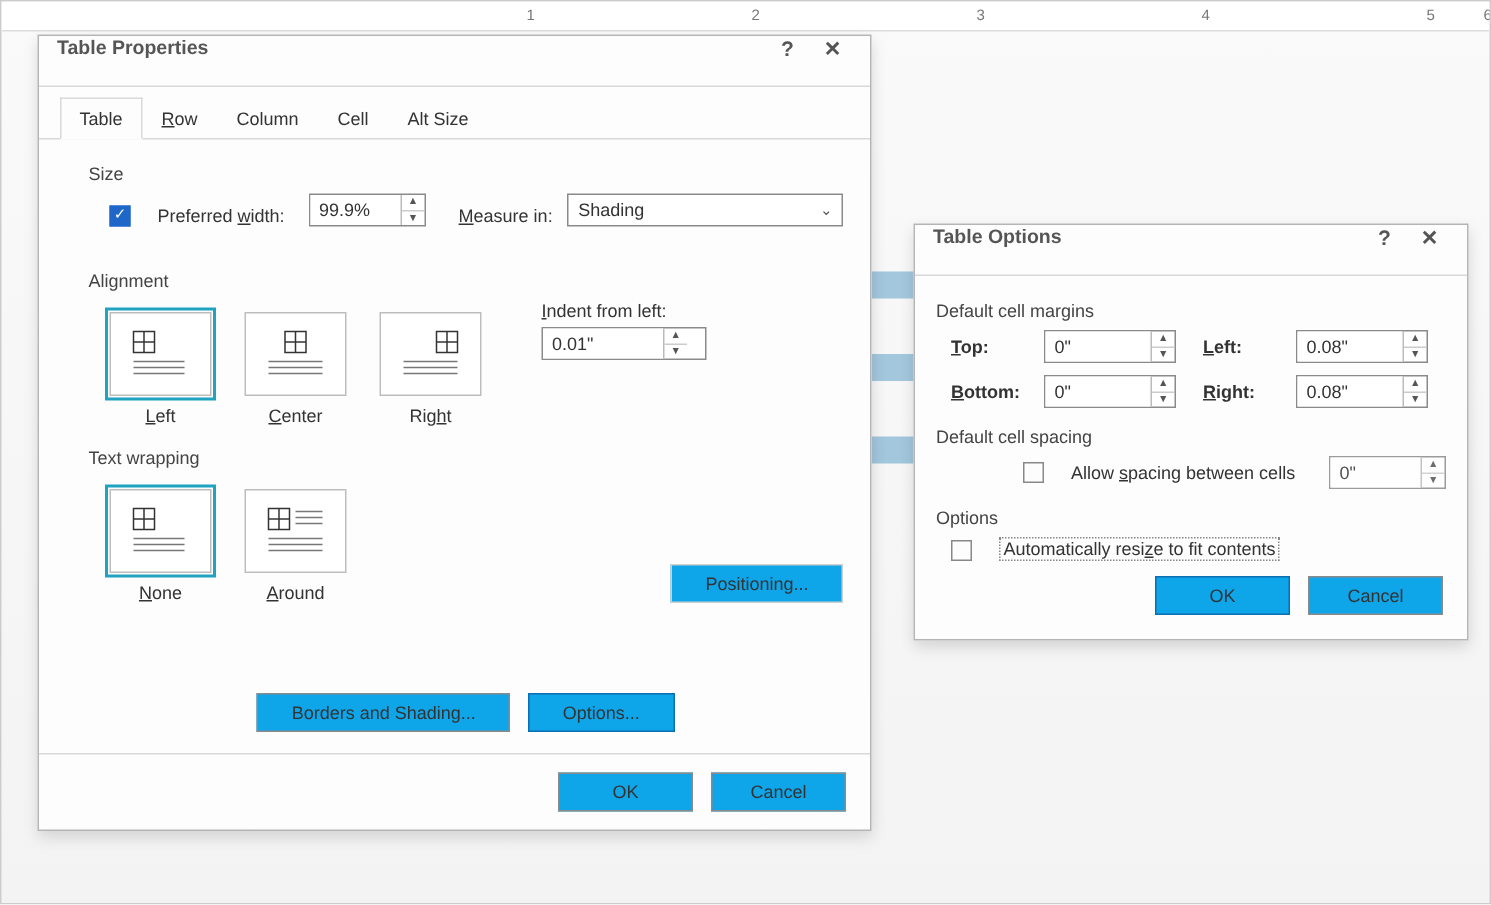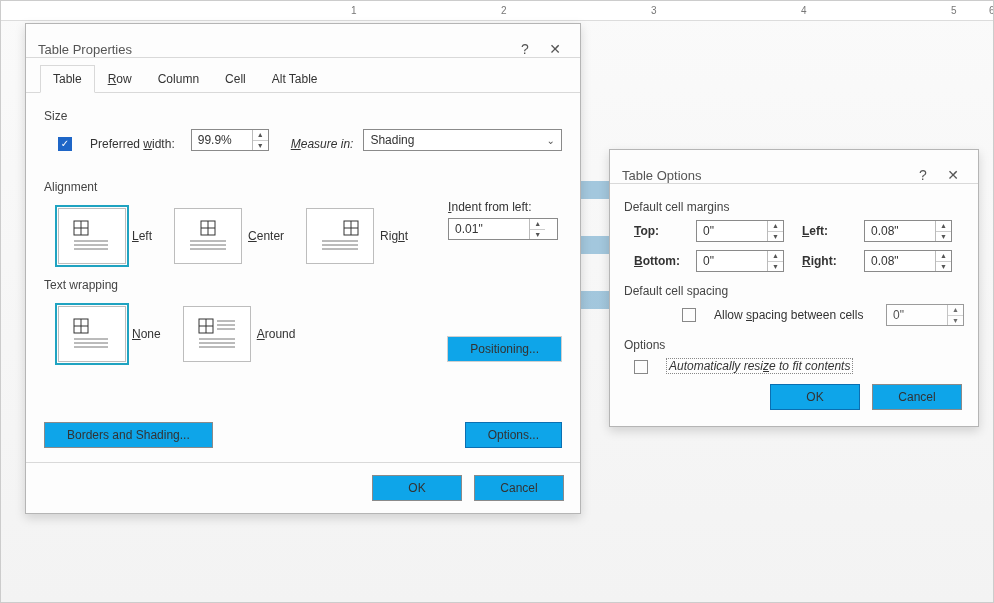--- a/index.html
+++ b/index.html
@@ -17,42 +17,42 @@
   .shell { width:994px; height:603px; position:relative; background:linear-gradient(#fafafa,#f3f3f3); overflow:hidden; border:1px solid #ccc;}
   
   .ruler { position:absolute; left:0; right:0; top:0; height:20px; background:#fff; border-bottom:1px solid #dcdcdc;}
   .ruler-mark{position:absolute;top:4px;font-size:10px;color:#777;}
   
   .docband{position:absolute;left:580px;height:18px;background:#3b8bbd;opacity:.45;}
   .dialog {
     position:absolute; background:var(--dialog-bg); border:1px solid var(--border);
     box-shadow:0 4px 10px rgba(0,0,0,.15);
   }
-  .titlebar { display:flex; align-items:flex-end; height:34px; border-bottom:1px solid var(--border-light); padding:0 10px 0 12px;}
+  .titlebar { display:flex; align-items:flex-start; height:34px; border-bottom:1px solid var(--border-light); padding:0 10px 0 12px;font-weight:bold;}
   .titlebar .title { font-size:13px; color:#555; flex:1;}
   .titlebar .win-btn{ width:30px; text-align:center; font-size:14px; color:#555;}
   .tabs { display:flex; border-bottom:1px solid var(--border-light); padding-left:14px; margin-top:6px;}
   .tab { padding:6px 12px; color:#444; border:1px solid transparent; position:relative; top:1px;}
   .tab.active{ border:1px solid var(--border-light); border-bottom:1px solid var(--dialog-bg); background:var(--dialog-bg);}
-  .body { padding:10px 18px 14px 18px; }
+  .body { padding:10px 18px 14px 33px; }
   .grp-label{ color:#444; margin:6px 0 6px 0;}
   .row{display:flex; align-items:center;}
   .checkbox{width:14px;height:14px;border:1px solid #888;display:inline-flex;align-items:center;justify-content:center;margin-right:8px;}
   .checkbox.checked{background:#1e66c7;border-color:#1e66c7;}
   .checkbox.checked::after{content:"✓";color:#fff;font-size:10px;line-height:10px;}
   .u{text-decoration:underline;}
   .num-input{display:flex;align-items:stretch;border:1px solid #8a8a8a;background:#fff;height:22px;}
   .num-input input{border:none;outline:none;padding:0 6px;width:60px;font-size:12px;}
   .spinbtns{display:flex;flex-direction:column;width:16px;border-left:1px solid #bbb;}
   .spin{flex:1;display:flex;align-items:center;justify-content:center;font-size:7px;color:#555;border-bottom:1px solid #ccc;}
   .spin:last-child{border-bottom:none;}
   .select{display:flex;align-items:center;border:1px solid #8a8a8a;background:#fff;height:22px;padding:0 6px;justify-content:space-between;min-width:150px;}
   .chev{font-size:10px;color:#555;}
   .tilegroup{display:flex;gap:22px;margin-top:8px;}
-  .tilewrap{display:flex;flex-direction:row;align-items:center;gap:6px;}
+  .tilewrap{display:flex;flex-direction:column;align-items:center;gap:6px;}
   .tile{width:68px;height:56px;border:1px solid #bdbdbd;background:#fff;display:flex;align-items:center;justify-content:center;}
   .tile.selected{outline:2px solid #1fa3c1;outline-offset:1px;}
   .btn{border:1px solid var(--btn-border);background:#0ea5e9;padding:5px 22px;}
   .btn.primary{border:1px solid var(--btn-hl);}
   .btn.disabled{color:#9a9a9a;border-color:#cfcfcf;}
   .foot{display:flex;justify-content:flex-end;gap:12px;padding:12px 16px;border-top:1px solid var(--border-light);}
   .sec-foot{display:flex;justify-content:flex-end;gap:12px;padding:10px 16px 16px 16px;}
   .pair{display:flex;align-items:center;gap:8px;}
   .pair .lbl{width:54px;font-weight:bold;}
   .dotted{border:1px dotted #888;padding:0 2px;}
@@ -76,35 +76,35 @@
     <div class="titlebar">
       <span class="title">Table Properties</span>
       <span class="win-btn">?</span>
       <span class="win-btn">✕</span>
     </div>
     <div class="tabs">
       <div class="tab active"><span>Table</span></div>
       <div class="tab"><span class="u">R</span><span>ow</span></div>
       <div class="tab"><span>Column</span></div>
       <div class="tab"><span>Cell</span></div>
-      <div class="tab"><span>Alt Table</span></div>
+      <div class="tab"><span>Alt Size</span></div>
     </div>
     <div class="body">
       <div class="grp-label">Size</div>
       <div class="row" style="gap:10px;margin-left:14px;align-items:flex-end;">
         <span class="checkbox checked"></span>
         <span>Preferred <span class="u">w</span>idth:</span>
         <div class="num-input" style="margin-left:6px;">
           <input value="99.9%" style="">
           <div class="spinbtns">
               <div class="spin">▲</div>
               <div class="spin">▼</div>
             </div>
         </div>
-        <span style="margin-left:12px;font-style:italic;"><span class="u">M</span>easure in:</span>
+        <span style="margin-left:12px;"><span class="u">M</span>easure in:</span>
         <div class="select" style="flex:1">
           <span>Shading</span>
           <span class="chev">⌄</span>
         </div>
       </div>
 
       <div class="grp-label" style="margin-top:29px">Alignment</div>
       <div class="row" style="align-items:flex-start;gap:30px;margin-left:14px;">
         <div class="tilegroup">
           <div class="tilewrap">
@@ -188,21 +188,21 @@
                   <line x1="2" y1="26" x2="38" y2="26" stroke="#777"></line>
                   <line x1="2" y1="30" x2="38" y2="30" stroke="#777"></line>
                 </svg>
             </div>
             <span><span class="u">A</span>round</span>
           </div>
         </div>
         <button class="btn disabled" style="align-self:flex-end"><span>Positioning...</span></button>
       </div>
 
-      <div class="row" style="justify-content:space-between;gap:12px;margin-top:60px;">
+      <div class="row" style="justify-content:center;gap:12px;margin-top:60px;">
         <button class="btn"><span>Borders and Shading...</span></button>
         <button class="btn primary"><span>Options...</span></button>
       </div>
     </div>
     <div class="foot">
       <button class="btn" style="min-width:90px"><span>OK</span></button>
       <button class="btn" style="min-width:90px"><span>Cancel</span></button>
     </div>
   </div>
 
@@ -266,21 +266,21 @@
         <div class="num-input" style="margin-left:auto;opacity:.85">
             <input style="width: 60px;" value="0&quot;">
             <div class="spinbtns">
               <div class="spin">▲</div>
               <div class="spin">▼</div>
             </div>
           </div>
       </div>
 
       <div class="grp-label" style="margin-top:12px">Options</div>
-      <div class="row" style="margin-left:10px;gap:10px;align-items:flex-end;font-style:italic;">
+      <div class="row" style="margin-left:10px;gap:10px;align-items:flex-end;">
         <span class="checkbox"></span>
         <span class="dotted">Automatically resi<span class="u">z</span>e to fit contents</span>
       </div>
     </div>
     <div class="sec-foot">
       <button class="btn primary" style="min-width:90px"><span>OK</span></button>
       <button class="btn" style="min-width:90px"><span>Cancel</span></button>
     </div>
   </div>
 </div>

